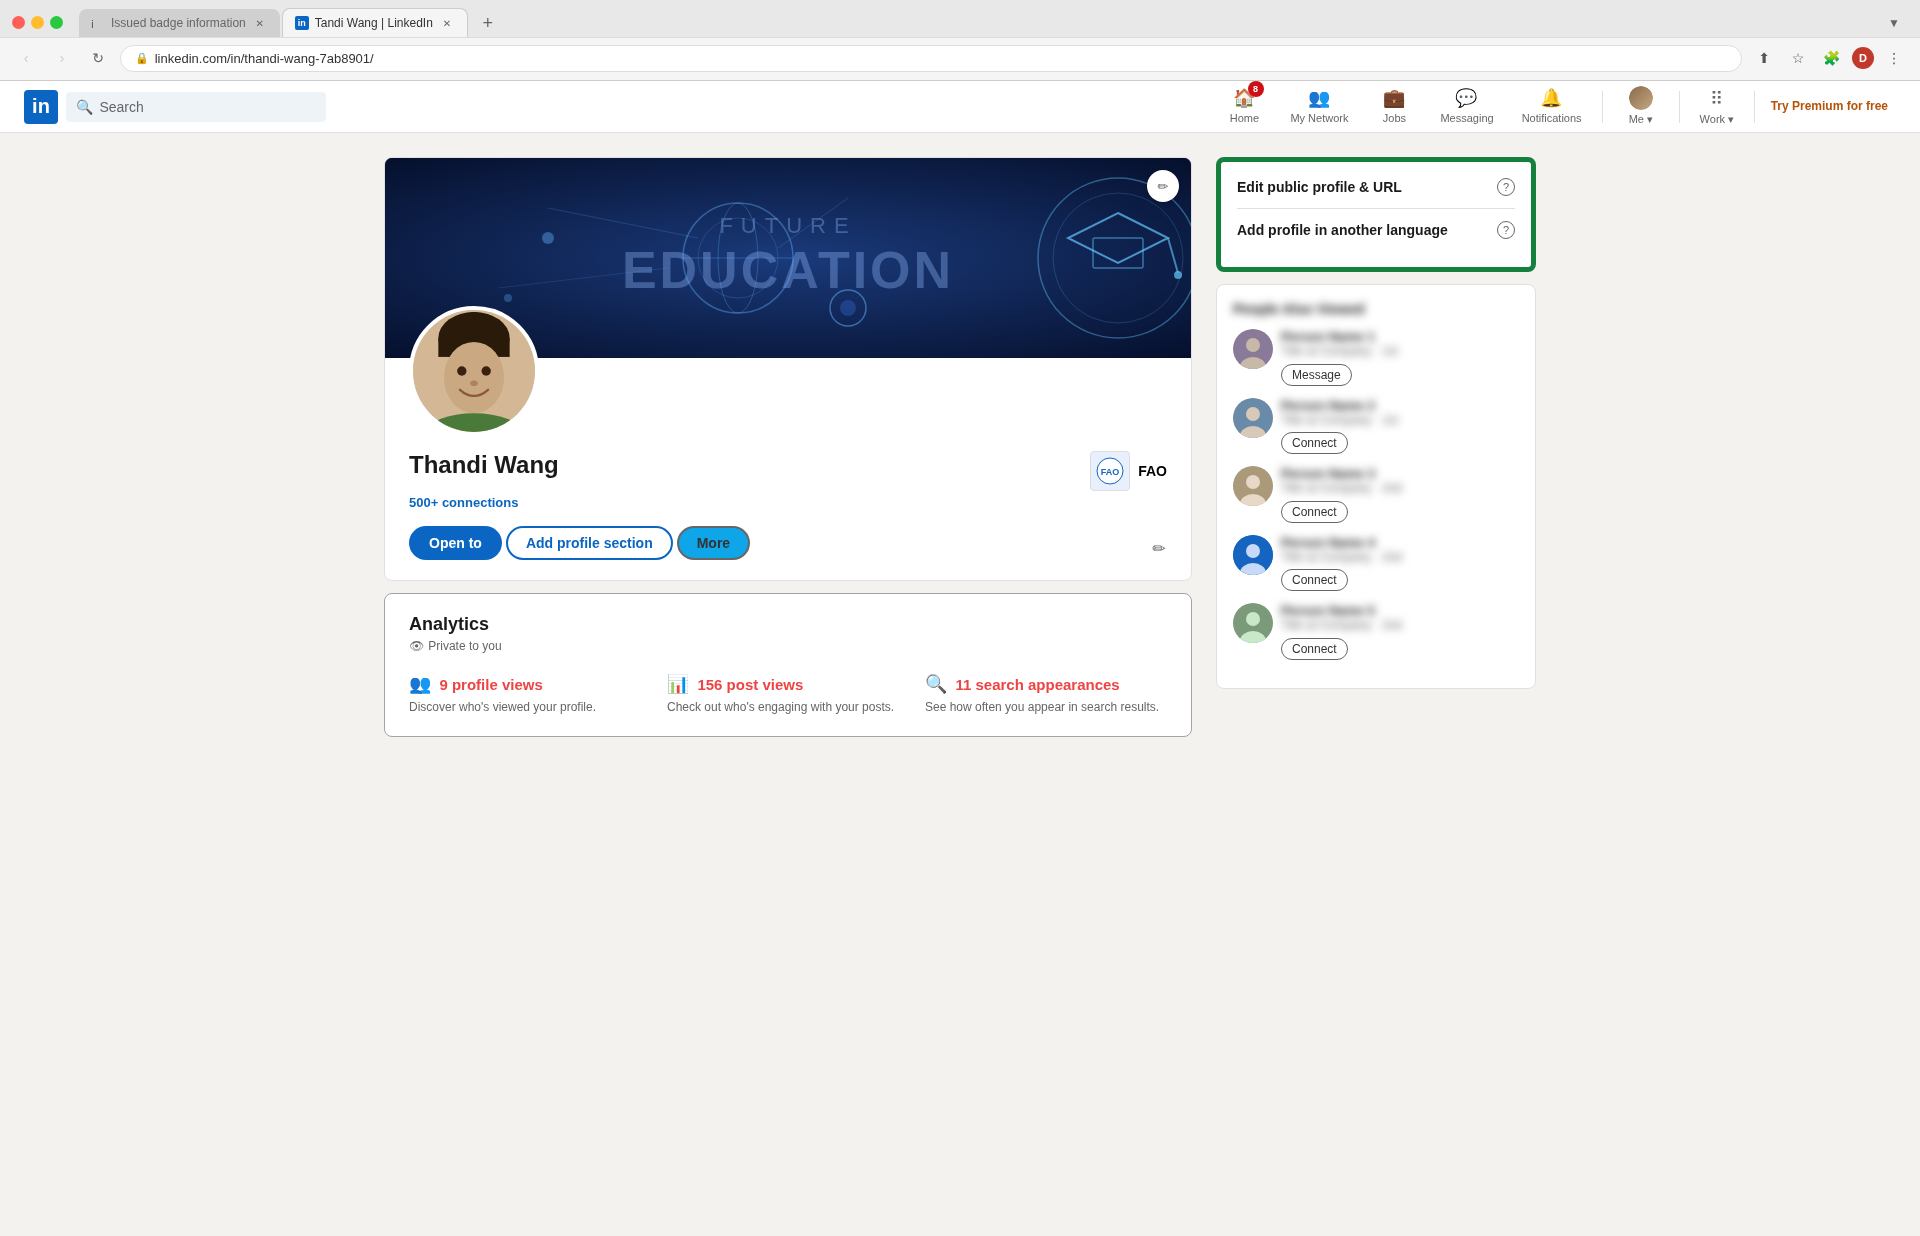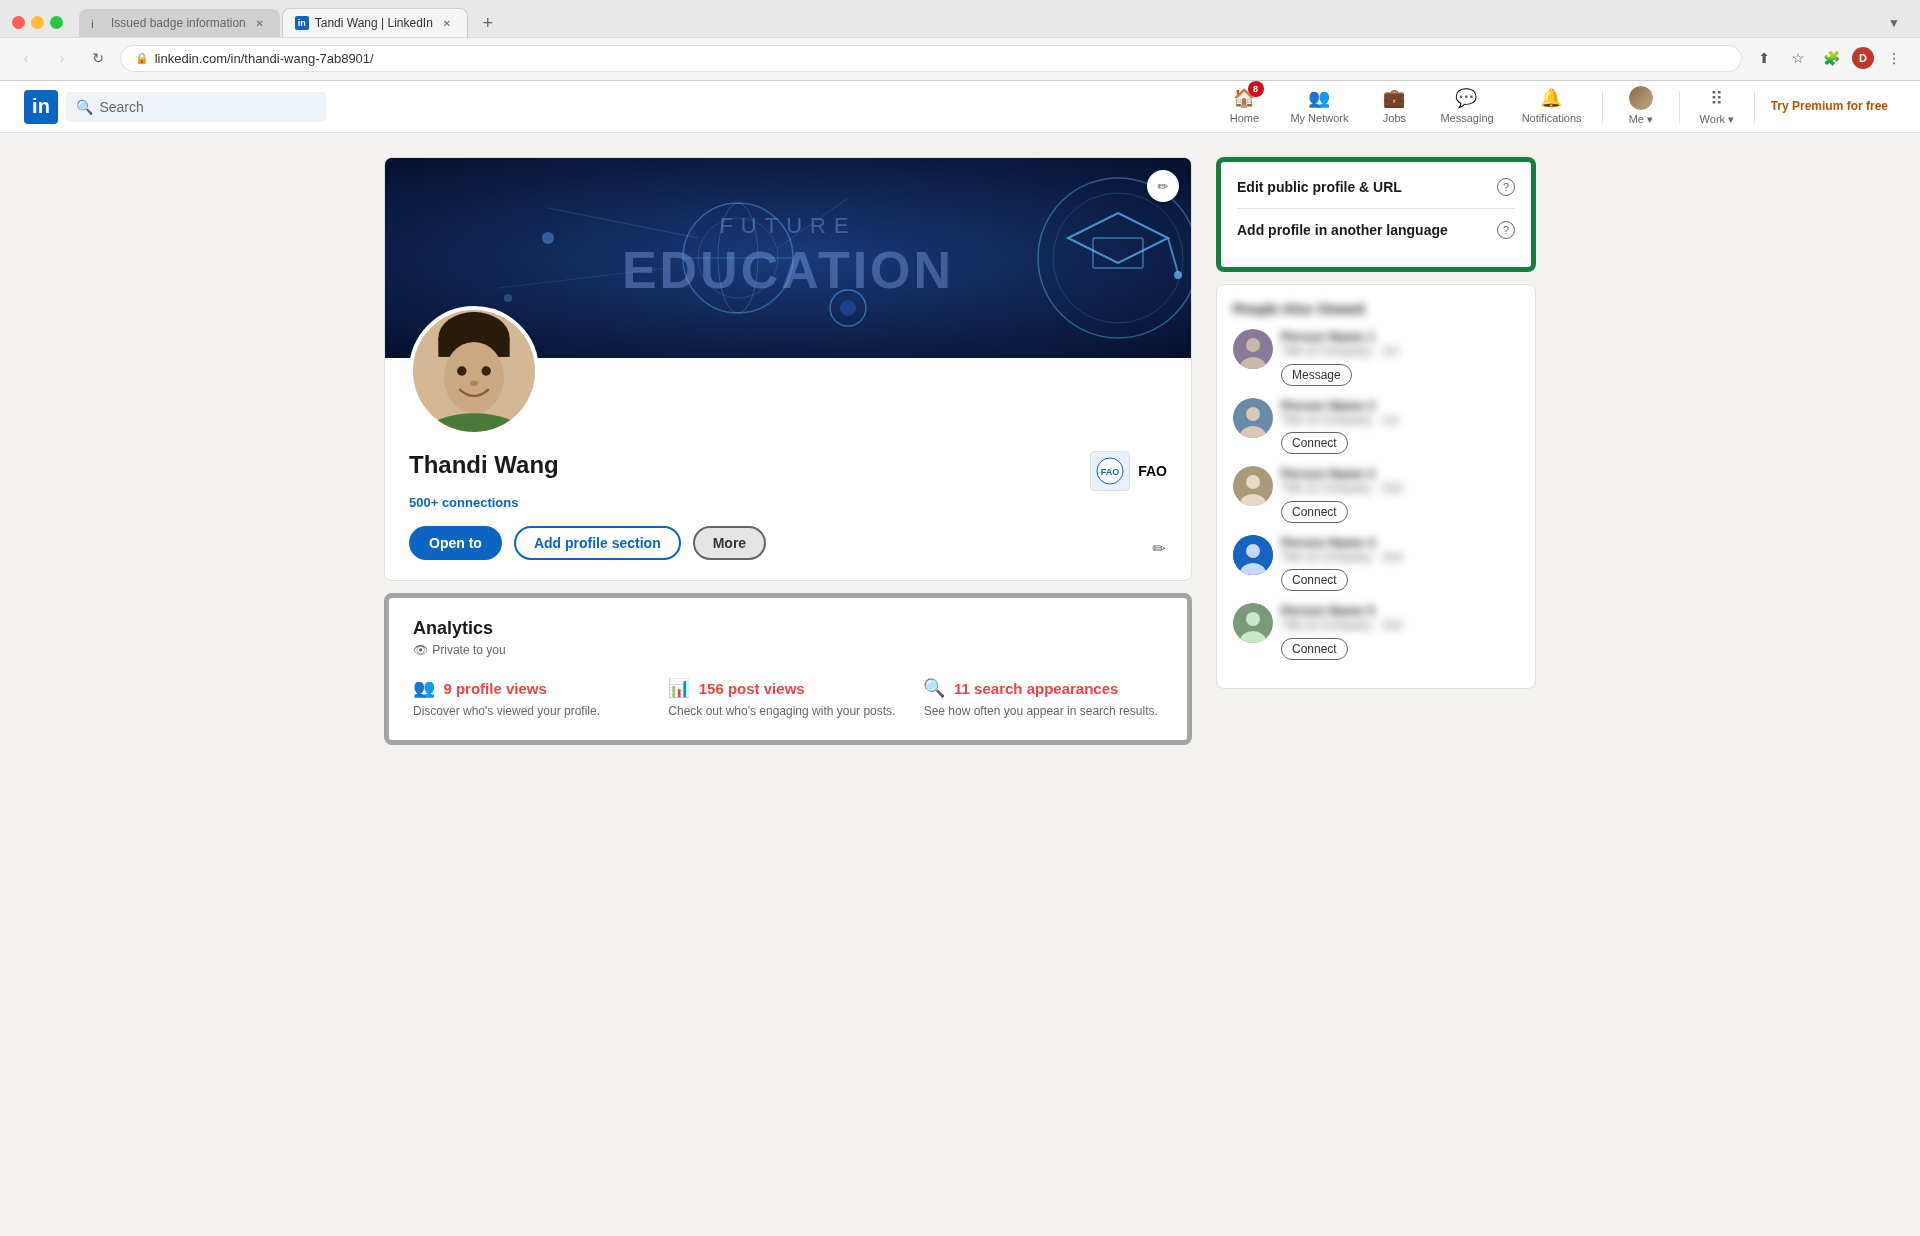--- a/index.html
+++ b/index.html
@@ -63,27 +63,27 @@
     .profile-name-row { display: flex; align-items: flex-start; justify-content: space-between; margin-bottom: 4px; }
     .profile-name { font-size: 24px; font-weight: 700; color: #1a1a1a; }
     .profile-org { display: flex; align-items: center; gap: 8px; }
     .org-logo { width: 40px; height: 40px; border-radius: 4px; background: #e8f0fe; border: 1px solid #ddd; display: flex; align-items: center; justify-content: center; font-size: 20px; color: #1565c0; }
     .profile-headline { font-size: 14px; color: #444; margin-bottom: 4px; }
     .profile-location { font-size: 13px; color: #666; margin-bottom: 4px; }
     .contact-link { color: #0a66c2; font-size: 13px; text-decoration: none; cursor: pointer; }
     .connections-link { color: #0a66c2; font-size: 13px; font-weight: 700; cursor: pointer; display: block; margin-bottom: 16px; }
     .profile-edit-btn { position: absolute; bottom: 0; right: 0; width: 32px; height: 32px; display: flex; align-items: center; justify-content: center; cursor: pointer; color: #666; font-size: 16px; }
 
-    .profile-actions { display: flex; gap: 12px; flex-wrap: wrap; }
+    .profile-actions { display: flex; gap: 4px; flex-wrap: wrap; }
     .btn-primary { background: #0a66c2; color: white; border: none; border-radius: 20px; padding: 8px 20px; font-size: 14px; font-weight: 600; cursor: pointer; }
     .btn-outline { background: white; color: #0a66c2; border: 2px solid #0a66c2; border-radius: 20px; padding: 7px 18px; font-size: 14px; font-weight: 600; cursor: pointer; }
-    .btn-outline-gray { background: #e5e5e5; color: #333; border: 2px solid #666; border-radius: 20px; padding: 7px 18px; font-size: 14px; font-weight: 600; cursor: pointer; }
-
-    
-    .analytics-card { background: white; border-radius: 8px; border: 5px solid #a3a3a3; padding: 20px 24px; }
+    .btn-outline-gray { background: #0ea5e9; color: #333; border: 2px solid #666; border-radius: 20px; padding: 7px 18px; font-size: 14px; font-weight: 600; cursor: pointer; }
+
+    
+    .analytics-card { background: white; border-radius: 8px; border: 1px solid #a3a3a3; padding: 20px 24px; }
     .analytics-title { font-size: 18px; font-weight: 700; color: #1a1a1a; margin-bottom: 4px; }
     .analytics-subtitle { font-size: 12px; color: #666; display: flex; align-items: center; gap: 4px; margin-bottom: 20px; }
     .analytics-grid { display: grid; grid-template-columns: 1fr 1fr 1fr; gap: 16px; }
     .analytics-item { display: flex; flex-direction: column; gap: 4px; cursor: pointer; }
     .analytics-item-header { display: flex; align-items: center; gap: 8px; }
     .analytics-icon { font-size: 18px; color: #444; }
     .analytics-value { font-size: 15px; font-weight: 700; color: #ef4444; }
     .analytics-desc { font-size: 12px; color: #666; line-height: 1.4; }
 
     

